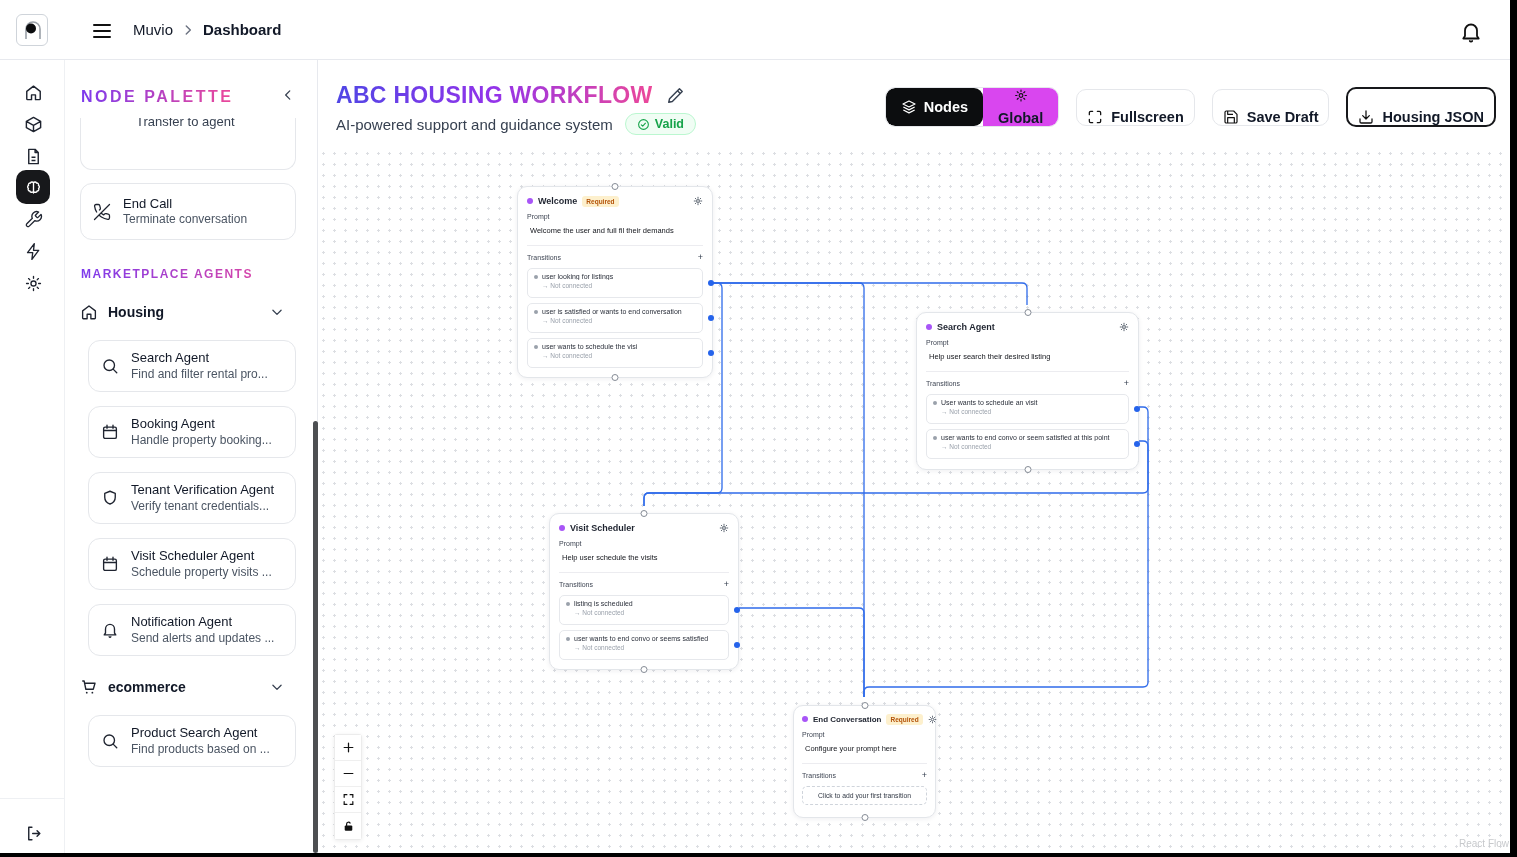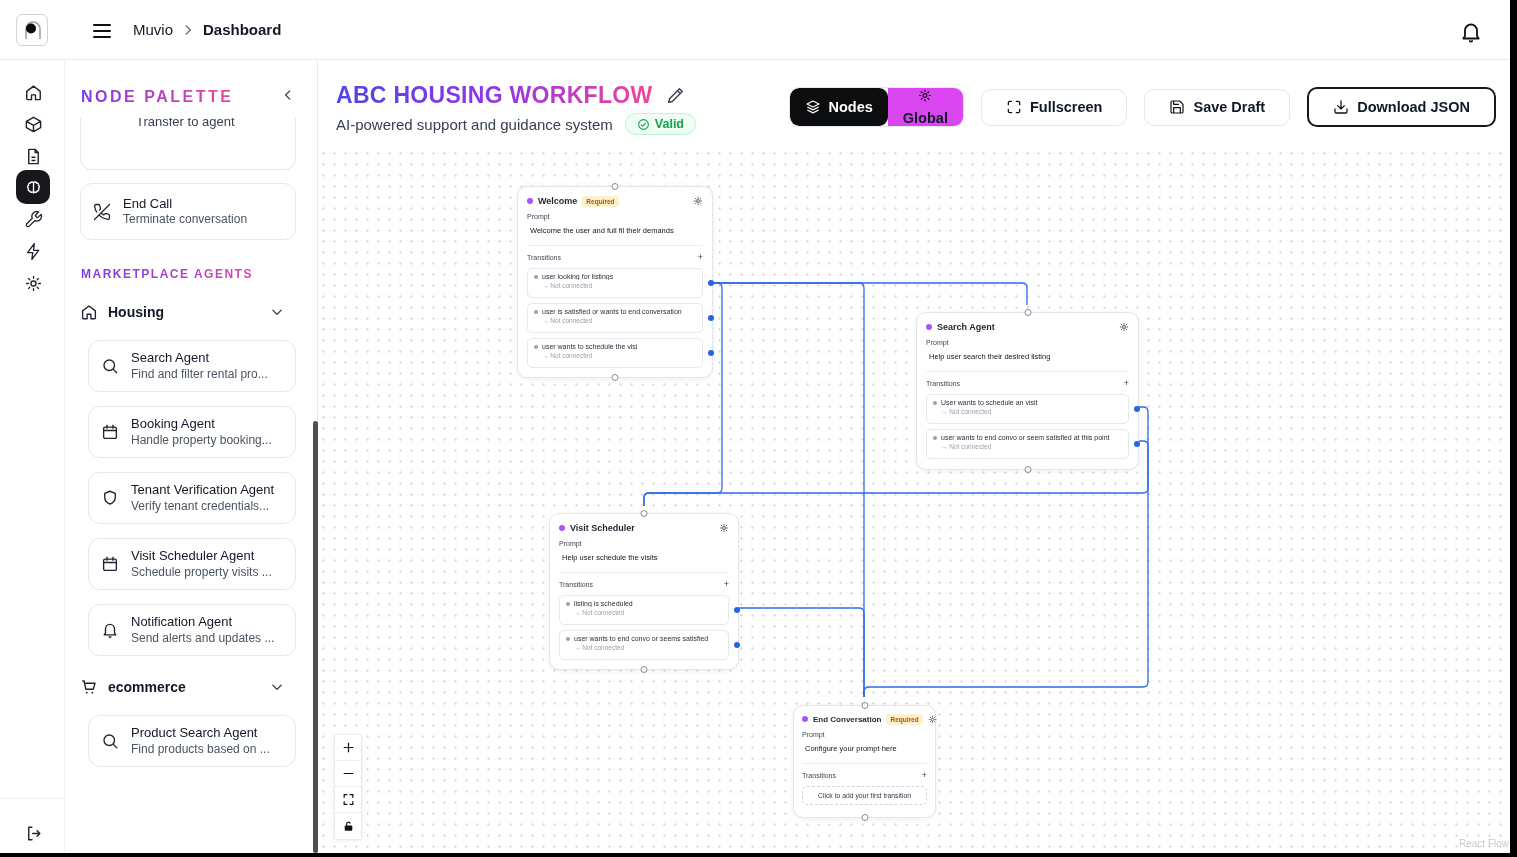--- a/index.html
+++ b/index.html
@@ -60,22 +60,22 @@
   #wf-title-row { position:absolute; left:18px; top:22px; display:flex; align-items:center; gap:14px; }
   #wf-title { font-size:23px; font-weight:bold; letter-spacing:.3px;
               background:linear-gradient(90deg,#4f46e5,#9333ea,#ec4899); -webkit-background-clip:text;
               background-clip:text; color:transparent; }
   #wf-edit { color:#374151; cursor:pointer; }
   #wf-sub-row { position:absolute; left:18px; top:53px; display:flex; align-items:center; gap:12px; }
   #wf-subtitle { font-size:15px; color:#374151; }
   #valid-badge { display:flex; align-items:center; gap:5px; border:1px solid #bbf7d0; background:#f0fdf4;
                  color:#16a34a; font-size:12.5px; font-weight:bold; border-radius:999px; padding:3px 11px; }
   #head-actions { position:absolute; right:21px; top:27px; display:flex; align-items:center; gap:17px; }
-  .hbtn { display:flex; align-items:center; gap:8px; font-size:14.5px; font-weight:bold; color:#111827;
-          background:#fff; border:1px solid #e5e7eb; border-radius:10px; height:37px; padding:0 24px;
+  .hbtn { display:flex; align-items:flex-end; gap:8px; font-size:14.5px; font-weight:bold; color:#111827;
+          background:#fff; border:1px solid #e5e7eb; border-radius:10px; height:37px; padding:0 10px;
           cursor:pointer; white-space:nowrap; }
   #seg-group { display:flex; border:1px solid #e5e7eb; border-radius:10px; overflow:hidden; height:40px; }
   .seg { display:flex; align-items:center; gap:7px; font-size:14.5px; font-weight:bold; padding:0 15px;
          cursor:pointer; }
   #seg-nodes { background:#0c0d0f; color:#fff; border-radius:9px; }
   #seg-global { background:#d946ef; color:#111827;flex-direction:column; }
   #btn-download { border:2px solid #17181b; height:40px; }
 
   
   #canvas { position:absolute; left:318px; top:148px; width:1199px; height:709px; overflow:hidden;
@@ -354,21 +354,21 @@
     <button class="hbtn">
       <svg width="16" height="16" viewBox="0 0 24 24">
           <path d="M19 21H5a2 2 0 0 1-2-2V5a2 2 0 0 1 2-2h11l5 5v11a2 2 0 0 1-2 2zM17 21v-8H7v8M7 3v5h8" fill="none" stroke="#111" stroke-width="1.8" stroke-linejoin="round"></path>
         </svg>
       <span>Save Draft</span>
     </button>
     <button class="hbtn" id="btn-download">
       <svg width="16" height="16" viewBox="0 0 24 24">
           <path d="M21 15v4a2 2 0 0 1-2 2H5a2 2 0 0 1-2-2v-4M7 10l5 5 5-5M12 15V3" fill="none" stroke="#111" stroke-width="1.9" stroke-linecap="round" stroke-linejoin="round"></path>
         </svg>
-      <span>Download JSON</span>
+      <span>Housing JSON</span>
     </button>
   </div>
 </div>
 
 <div id="canvas">
 
   <svg id="edges" viewBox="0 0 1517 857">
     <g fill="none" stroke="#2f6bea" stroke-width="1.3">
       <path d="M708 283 H1022 Q1027 283 1027 288 V305"></path>
       <path d="M708 283 H717 Q722 283 722 288 V488 Q722 493 717 493 H649 Q644 493 644 498 V506"></path>

